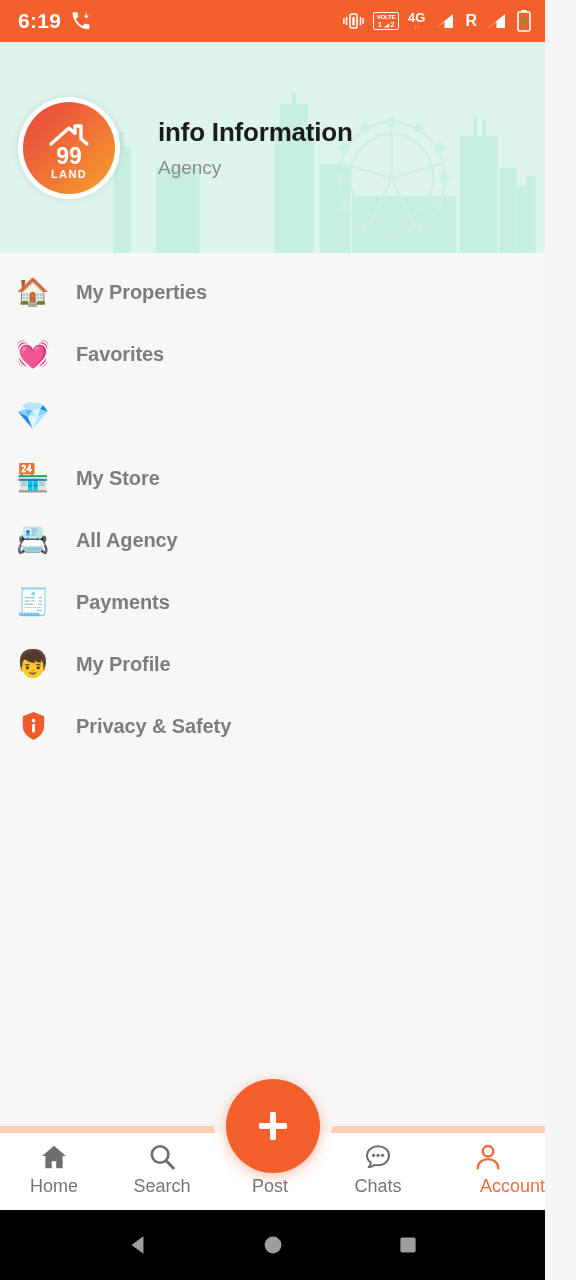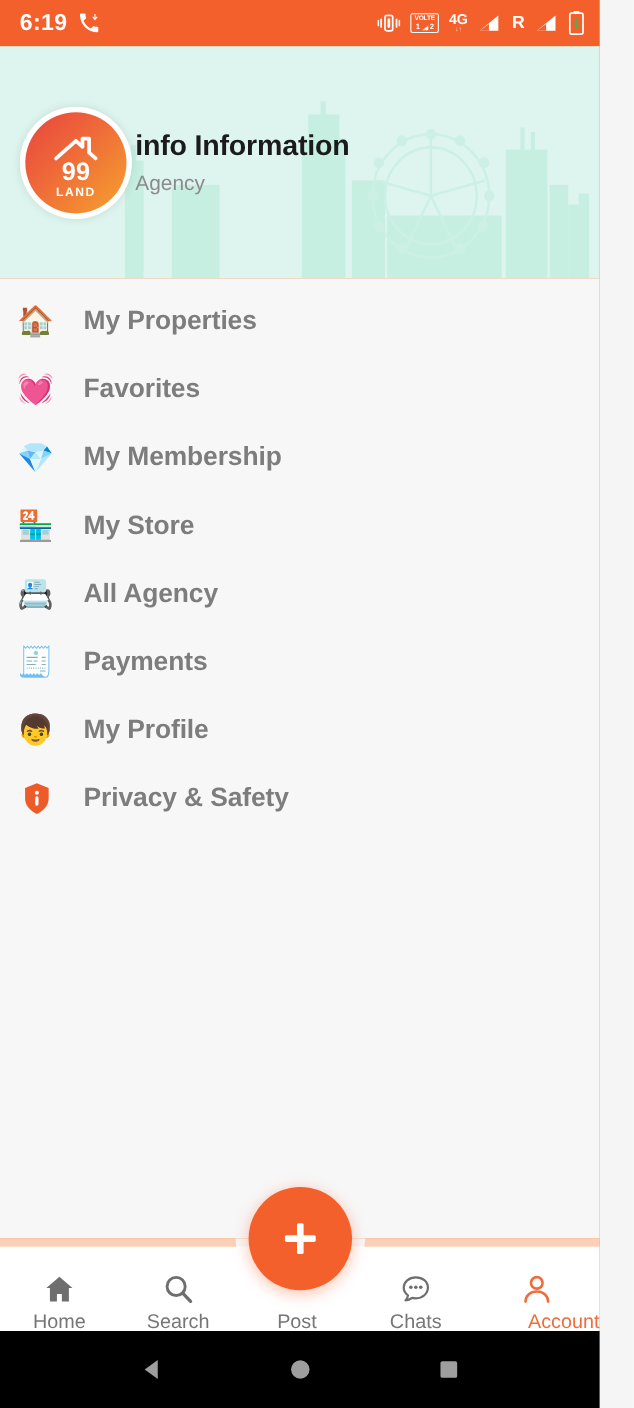--- a/index.html
+++ b/index.html
@@ -113,21 +113,21 @@
   }
   .logo {
     width: 100%;
     height: 100%;
     border-radius: 50%;
     background: linear-gradient(135deg, #e8443f 0%, #ef6b38 45%, #f5a32e 100%);
     display: flex;
     align-items: center;
     justify-content: center;
   }
-  .header-text { margin-left: 3px; }
+  .header-text { margin-left: 38px; }
   .header-title {
     font-size: 26px;
     font-weight: bold;
     color: #1b1b1b;
     letter-spacing: -0.2px;
     white-space: nowrap;
   }
   .header-sub {
     margin-top: 9px;
     font-size: 19px;
@@ -153,21 +153,21 @@
     height: 34px;
     flex: 0 0 34px;
     display: flex;
     align-items: center;
     justify-content: center;
     font-size: 27px;
     line-height: 1;
   }
   .menu-label {
     margin-left: 26px;
-    font-size: 24px;
+    font-size: 20px;
     font-weight: bold;
     color: #7d7d7d;
     letter-spacing: -0.1px;
   }
 
   
   .bottom-area {
     position: relative;
     flex: 0 0 84px;
   }
@@ -183,21 +183,21 @@
     background: #ffffff;
     display: flex;
     align-items: flex-start;
   }
   .nav-item {
     flex: 1 1 0;
     display: flex;
     flex-direction: column;
     align-items: center;
     justify-content: flex-start;
-    padding-top: 24px;
+    padding-top: 9px;
     gap: 4px;
     cursor: pointer;
   }
   .nav-icon {
     height: 30px;
     display: flex;
     align-items: center;
     justify-content: center;
   }
   .nav-label {
@@ -371,21 +371,20 @@
       <span class="menu-label">My Properties</span>
     </div>
 
     <div class="menu-item">
       <span class="menu-icon">💓</span>
       <span class="menu-label">Favorites</span>
     </div>
 
     <div class="menu-item">
       <span class="menu-icon">💎</span>
-      <span class="menu-label">My Membership</span>
     </div>
 
     <div class="menu-item">
       <span class="menu-icon">🏪</span>
       <span class="menu-label">My Store</span>
     </div>
 
     <div class="menu-item">
       <span class="menu-icon">📇</span>
       <span class="menu-label">All Agency</span>

